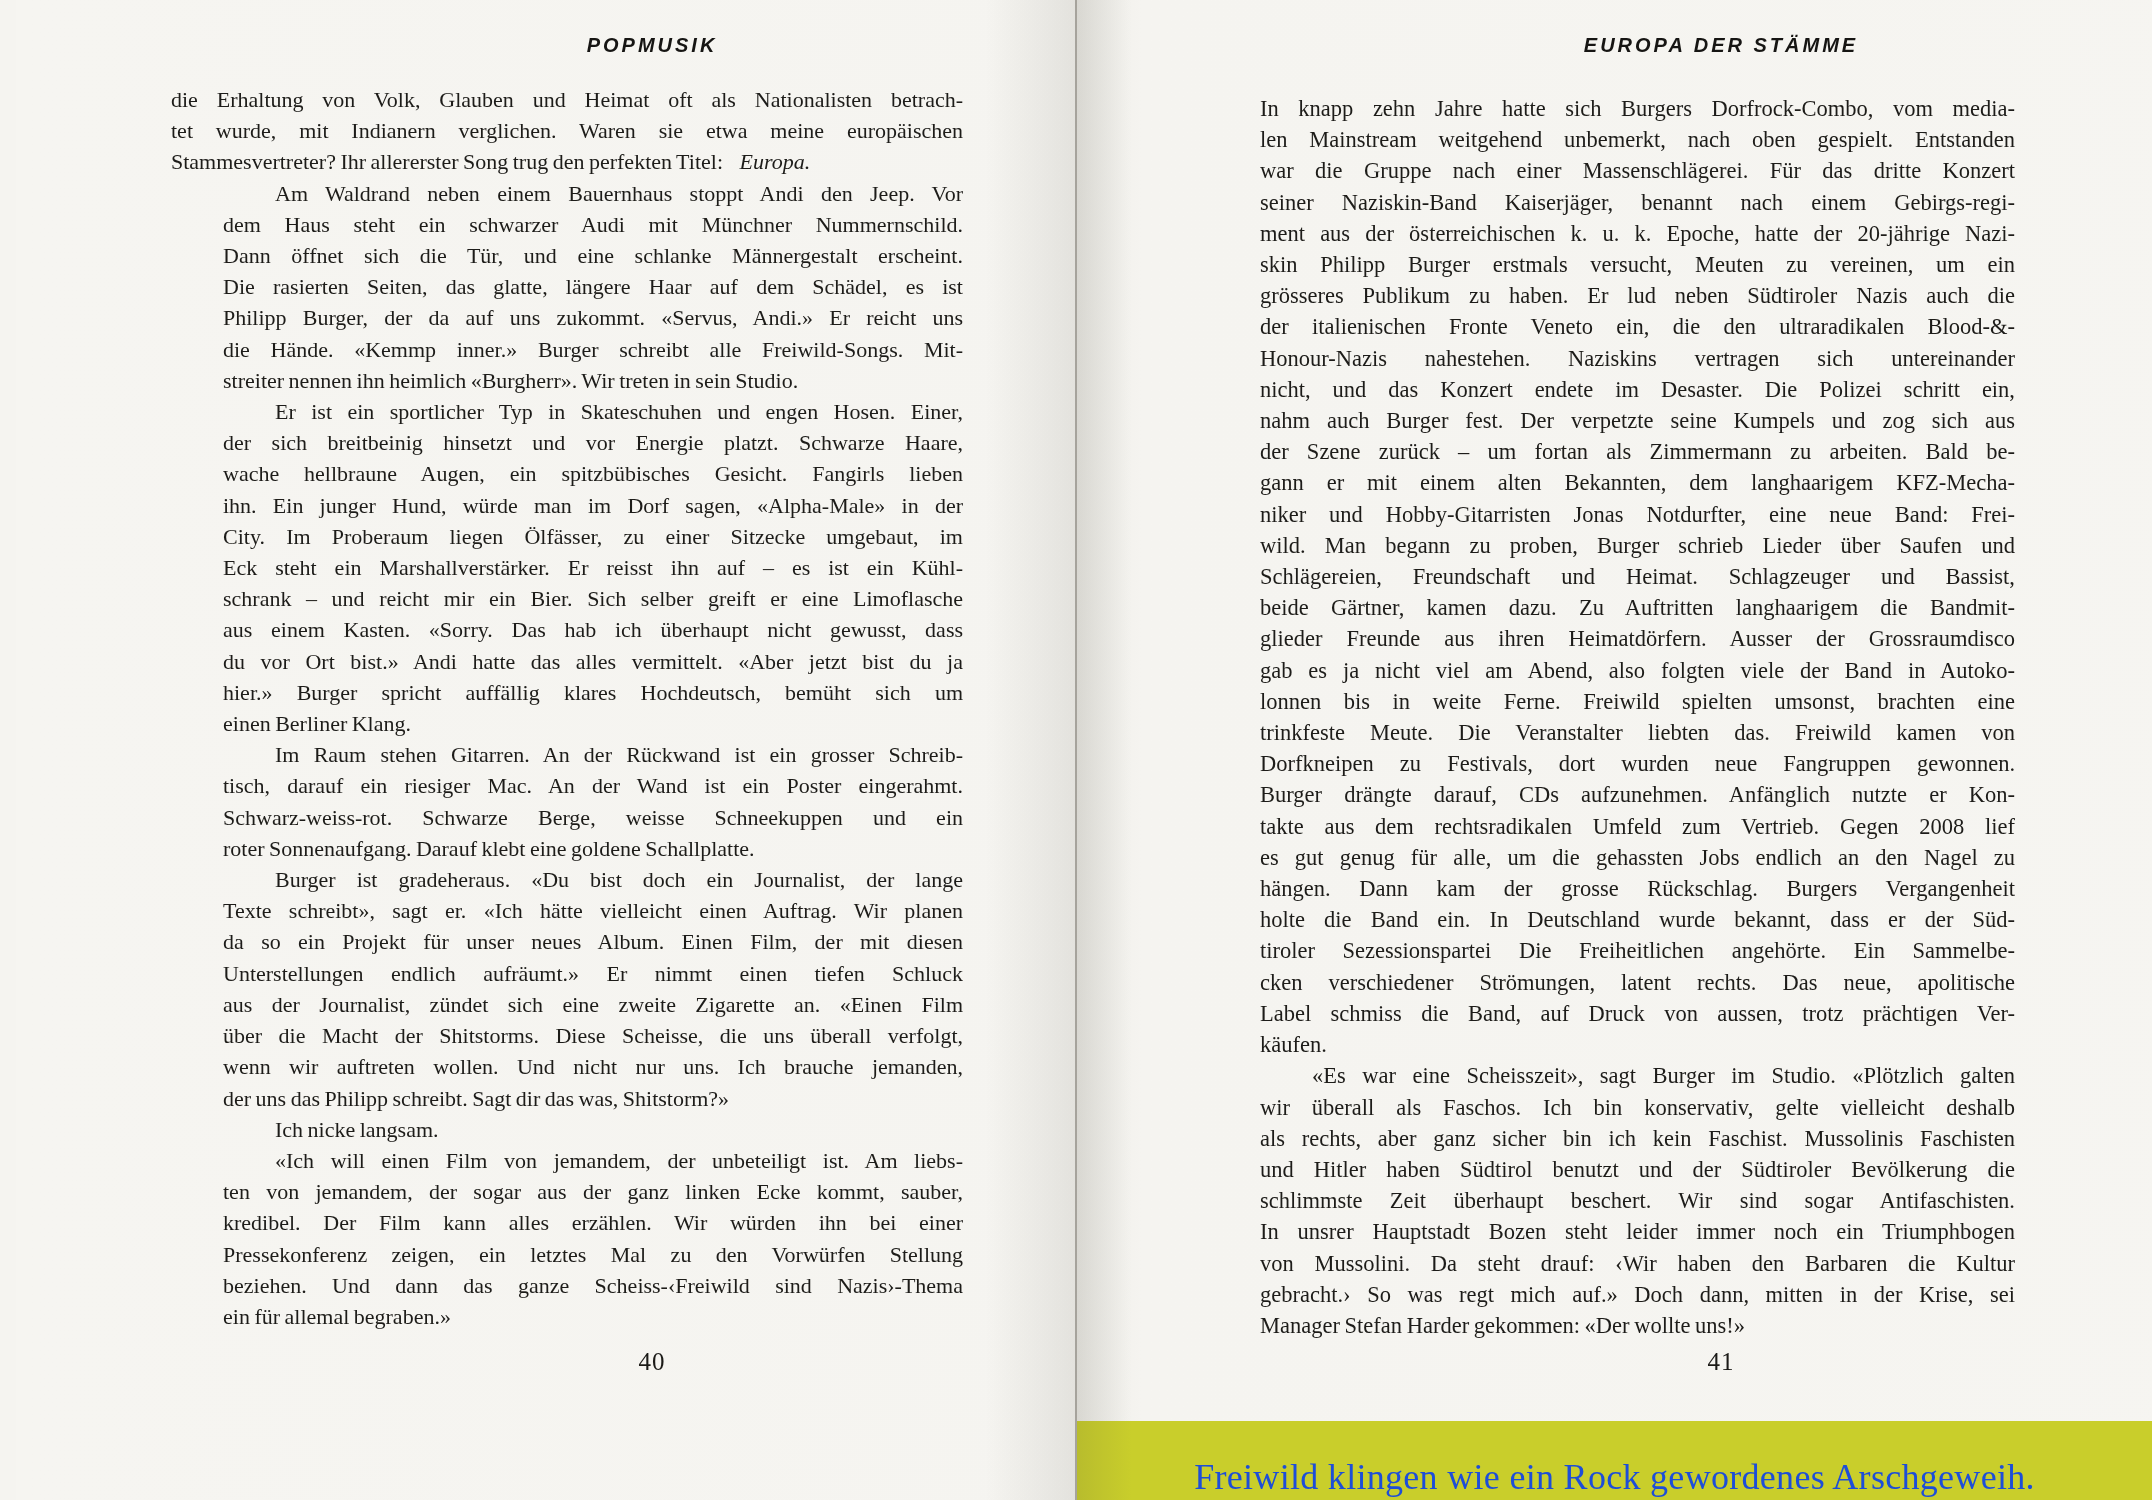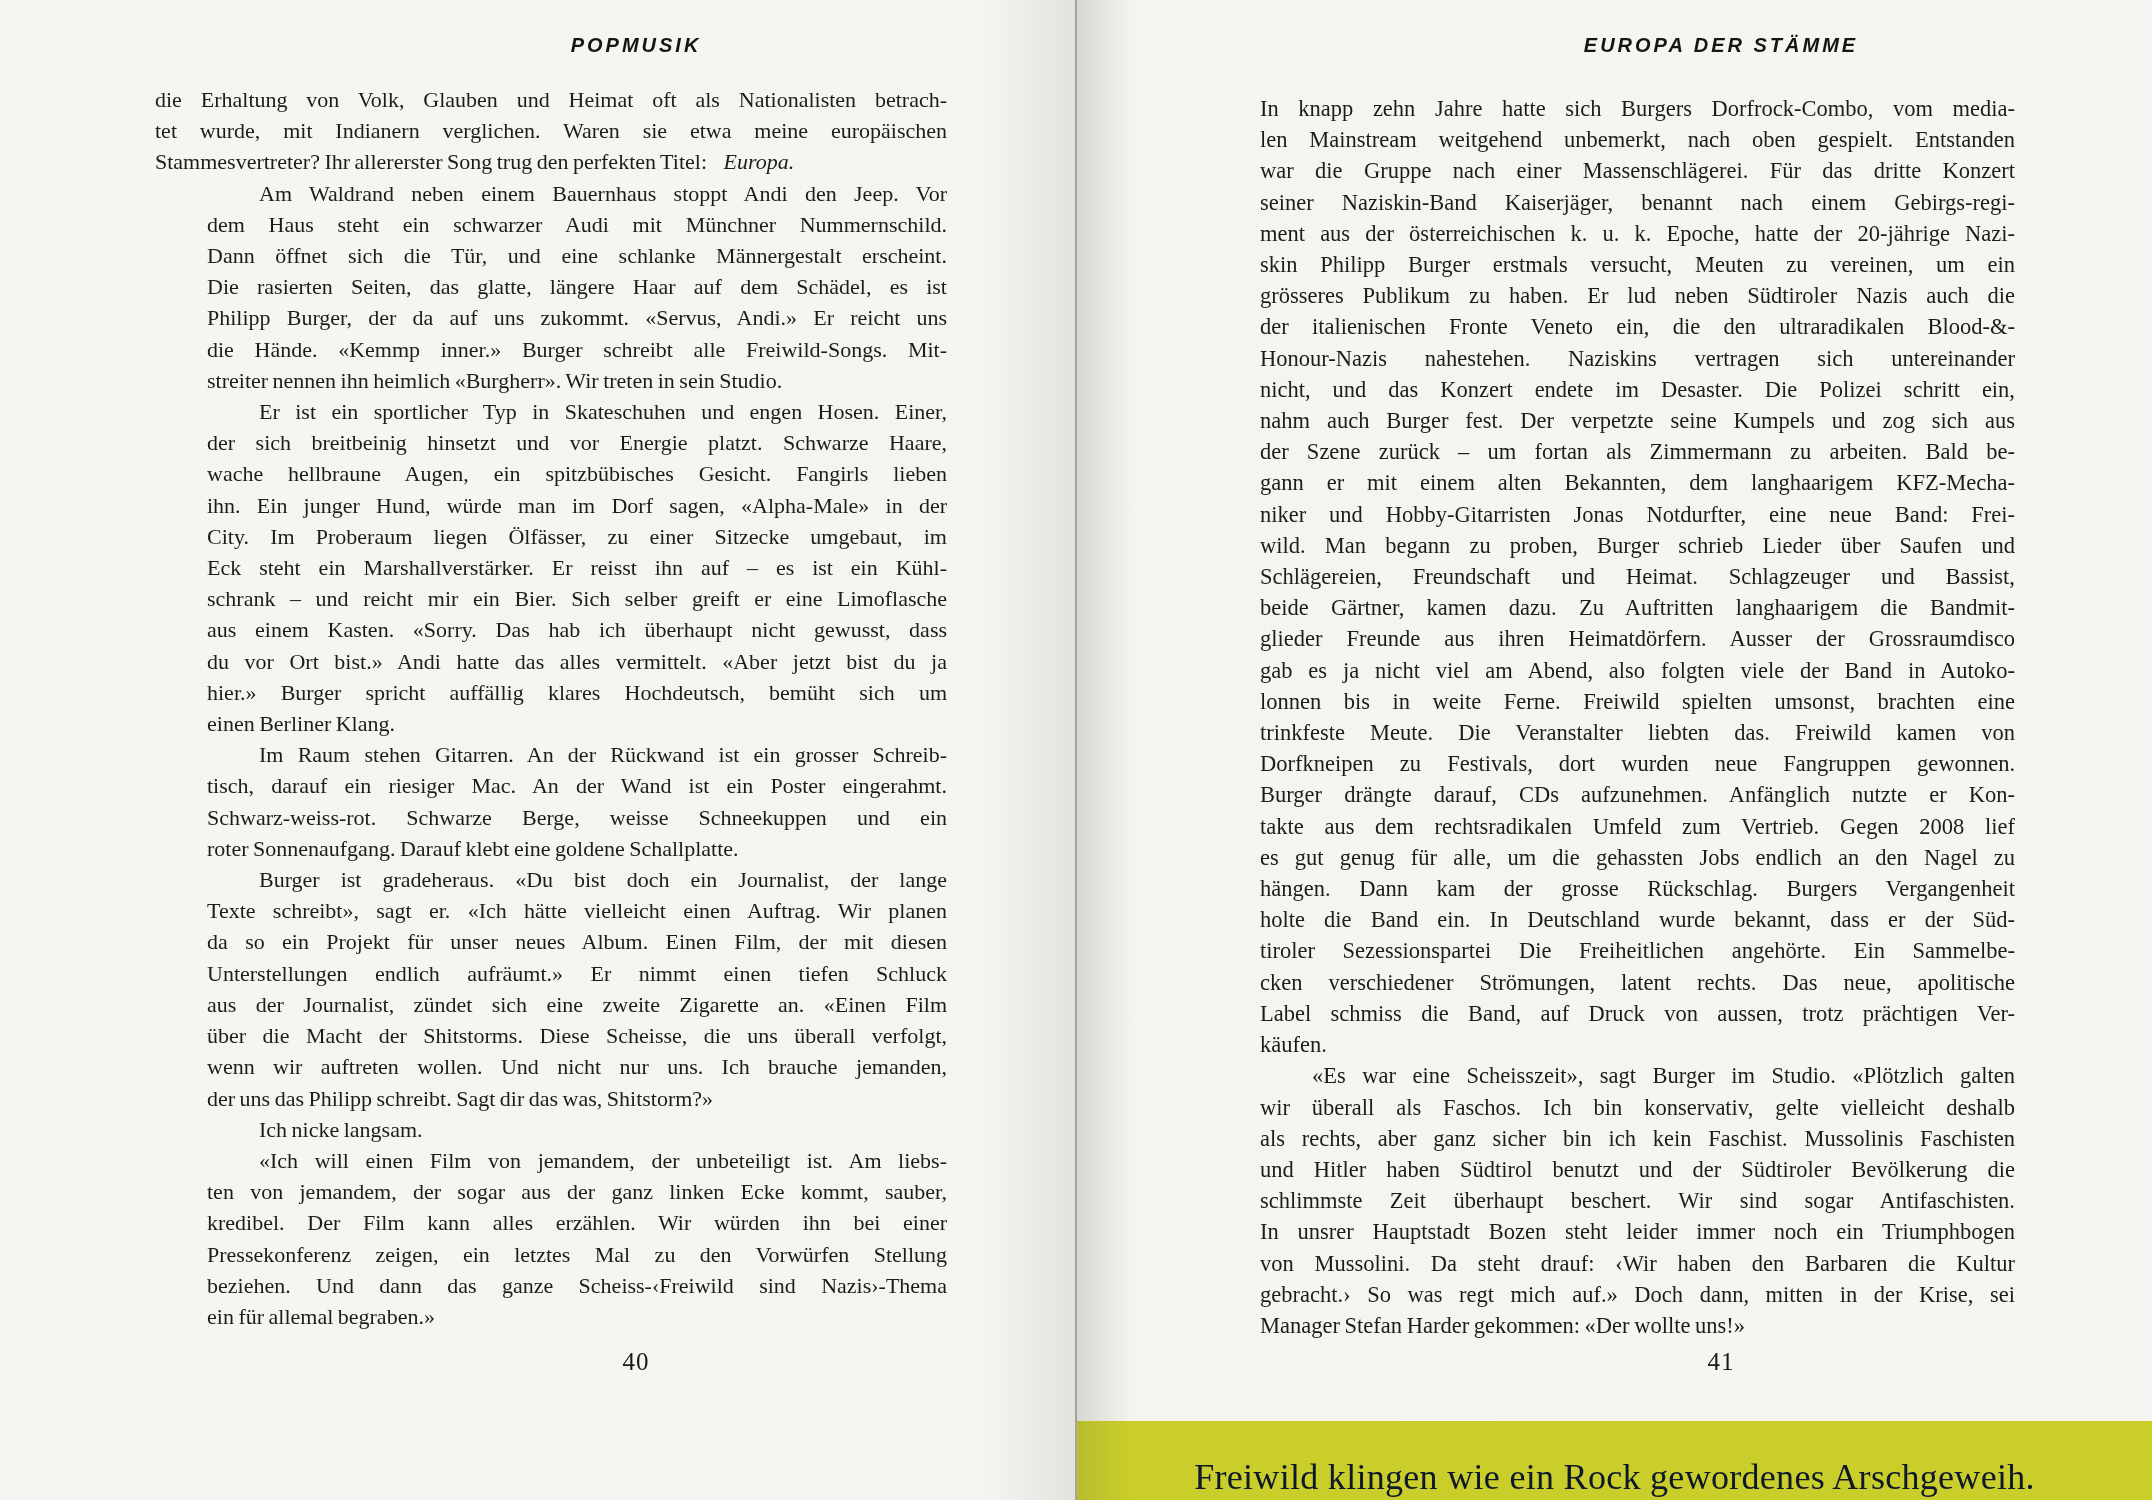--- a/index.html
+++ b/index.html
@@ -2,21 +2,21 @@
 <html><head>
 <meta charset="utf-8">
 <style>
   html,body { margin:0; padding:0; }
   body {
     width:2152px; height:1500px; position:relative; overflow:hidden;
     background:#f5f4f0; color:#1d1c19;
     font-family:"Liberation Serif", serif;
   }
   .page { position:absolute; top:0; height:1500px; }
-  #left-page  { left:0; width:1272px; background:linear-gradient(to right,#f6f5f1 0%,#f5f4f0 92%,#efeeea 100%); }
+  #left-page  { left:16px; width:1272px; background:linear-gradient(to right,#f6f5f1 0%,#f5f4f0 92%,#efeeea 100%); }
   #right-page { left:1077px; width:1288px; background:linear-gradient(to right,#eeede8 0%,#f5f4f0 5%,#f6f5f1 100%); }
 
   .page-header {
     position:absolute; top:34px; left:0; width:100%; text-align:center;
     font-family:"Liberation Sans", sans-serif; font-style:italic; font-weight:700;
     font-size:20px; letter-spacing:3px; color:#161513;
   }
 
   .textblock { position:absolute; top:84px; line-height:31.2px; }
   #text-left  { left:155px; width:792px; font-size:22px; }
@@ -36,21 +36,21 @@
   .pagenum {
     position:absolute; top:1348px; left:0; width:100%; text-align:center;
     font-size:25px; color:#1b1a17; letter-spacing:1px;font-family:Liberation Serif, serif;
   }
 
   #pull-quote-banner {
     position:absolute; left:0; top:1421px; width:1075px; height:79px;
     background:#c9ce2b; display:flex; align-items:center; justify-content:center;
   }
   #pull-quote-banner .quote {
-    font-size:36px; color:#0f172a; letter-spacing:0.3px; white-space:nowrap;margin-top:33px;
+    font-size:36px; color:#1d4ed8; letter-spacing:0.3px; white-space:nowrap;margin-top:33px;
   }
 
   .spine-shadow-left {
     position:absolute; left:985px; top:0; width:90px; height:1500px;
     background:linear-gradient(to right, rgba(70,68,58,0) 0%, rgba(70,68,58,0.10) 100%);
     pointer-events:none;
   }
   .spine-line {
     position:absolute; left:1075px; top:0; width:2px; height:1500px;
     background:rgba(100,97,88,0.55); pointer-events:none;

